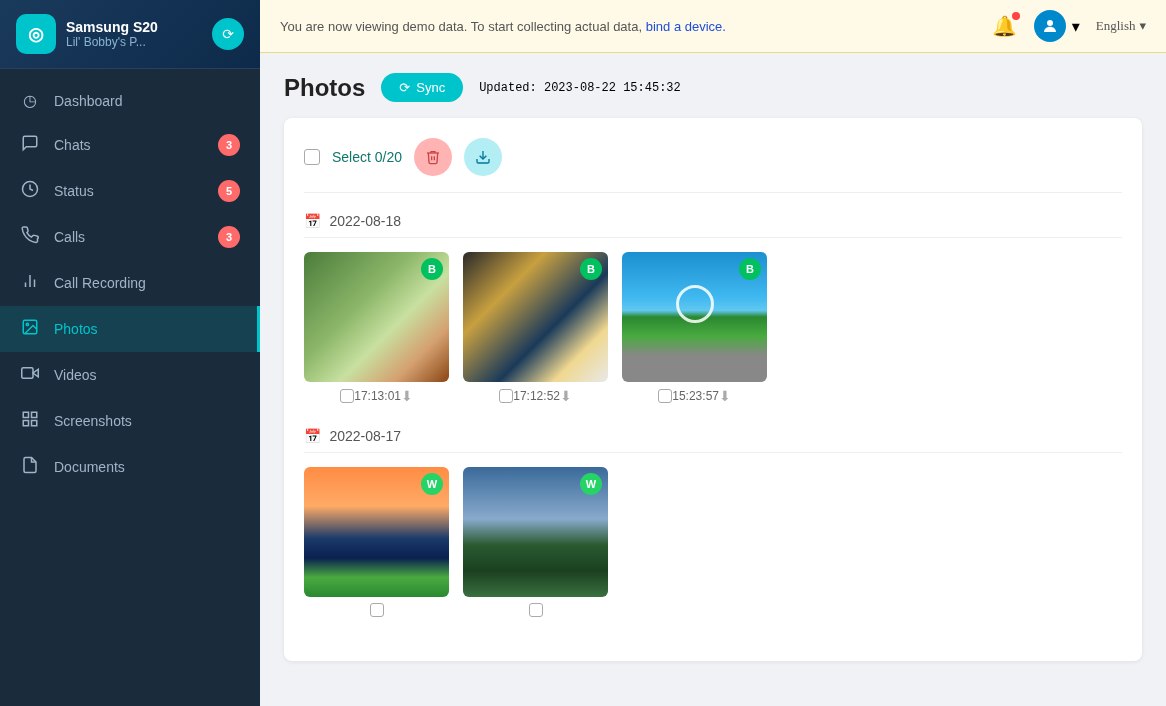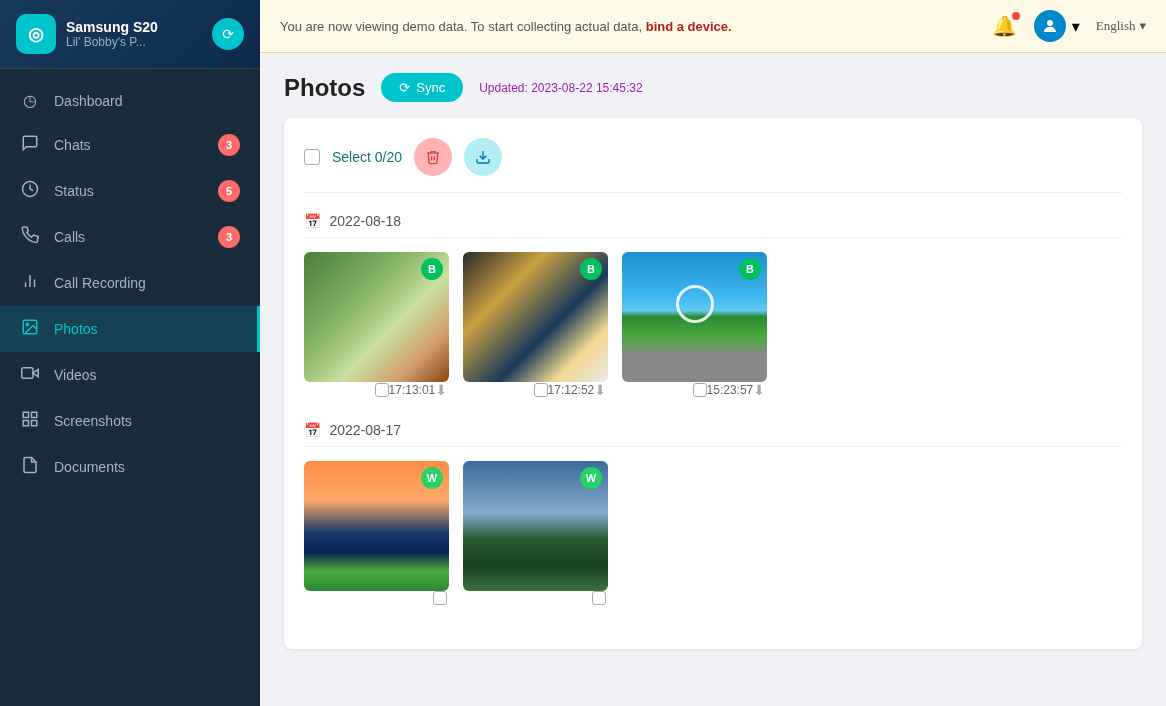--- a/index.html
+++ b/index.html
@@ -111,23 +111,23 @@
       padding: 10px 20px;
       display: flex;
       align-items: center;
       justify-content: space-between;
     }
     .demo-notice {
       font-size: 13px;
       color: #555;
     }
     .demo-notice a {
-      color: #b91c1c;
+      color: #1d4ed8;
       text-decoration: none;
-      font-weight: 700;
+      font-weight: 400;
     }
     .topbar-right {
       display: flex;
       align-items: center;
       gap: 16px;
     }
     .notification-btn {
       position: relative;
       cursor: pointer;
       font-size: 20px;
@@ -194,21 +194,22 @@
       border-radius: 20px;
       padding: 7px 18px;
       font-size: 13px;
       cursor: pointer;
       display: flex;
       align-items: center;
       gap: 6px;
     }
     .updated-text {
       font-size: 12px;
-      color: #a21caf;
+      color: #000000;
+      font-family: Liberation Mono, monospace;
     }
 
     
     .photos-panel {
       background: white;
       border-radius: 8px;
       padding: 20px;
       box-shadow: 0 1px 4px rgba(0,0,0,0.08);
     }
     .select-bar {
@@ -303,22 +304,22 @@
       align-items: center;
       justify-content: center;
       color: white;
       font-size: 11px;
       font-weight: bold;
       z-index: 2;
     }
     .photo-footer {
       display: flex;
       align-items: center;
-      justify-content: flex-end;
-      margin-top: 0;
+      justify-content: center;
+      margin-top: 6px;
       padding: 0 2px;
     }
     .photo-checkbox {
       width: 14px;
       height: 14px;
       border: 1.5px solid #aaa;
       border-radius: 3px;
       background: white;
       cursor: pointer;
     }

